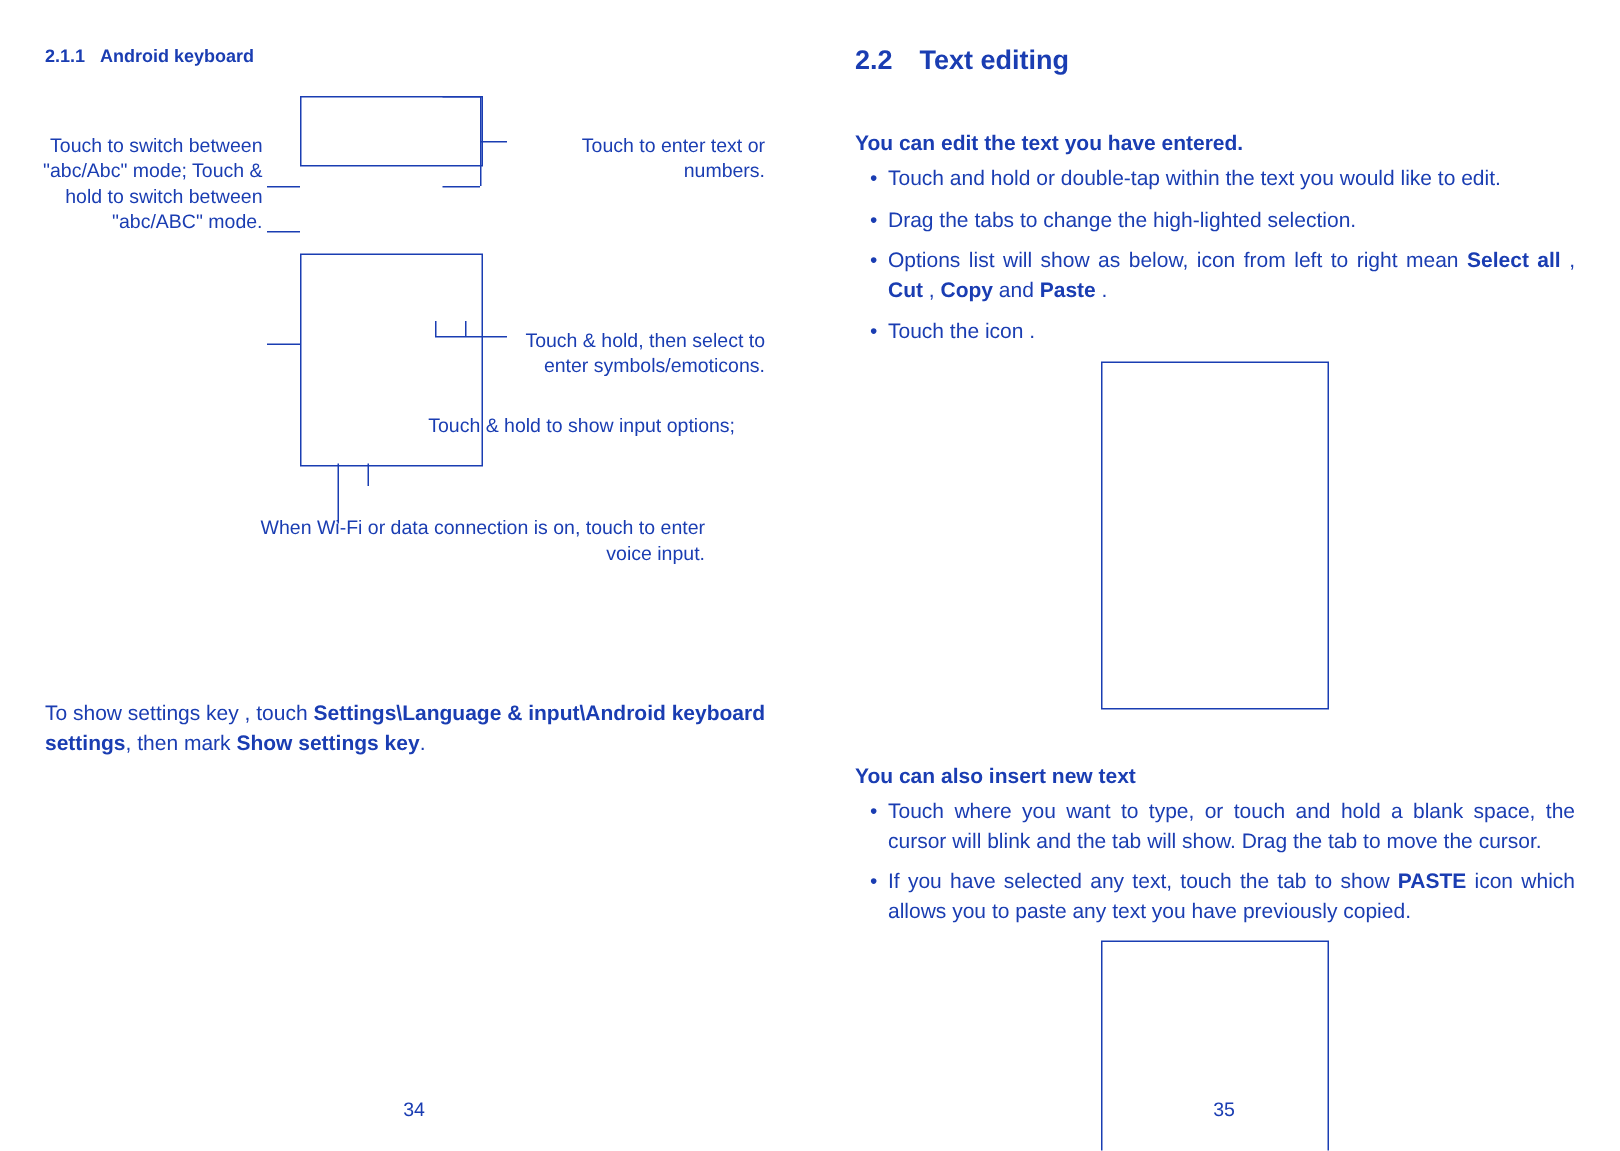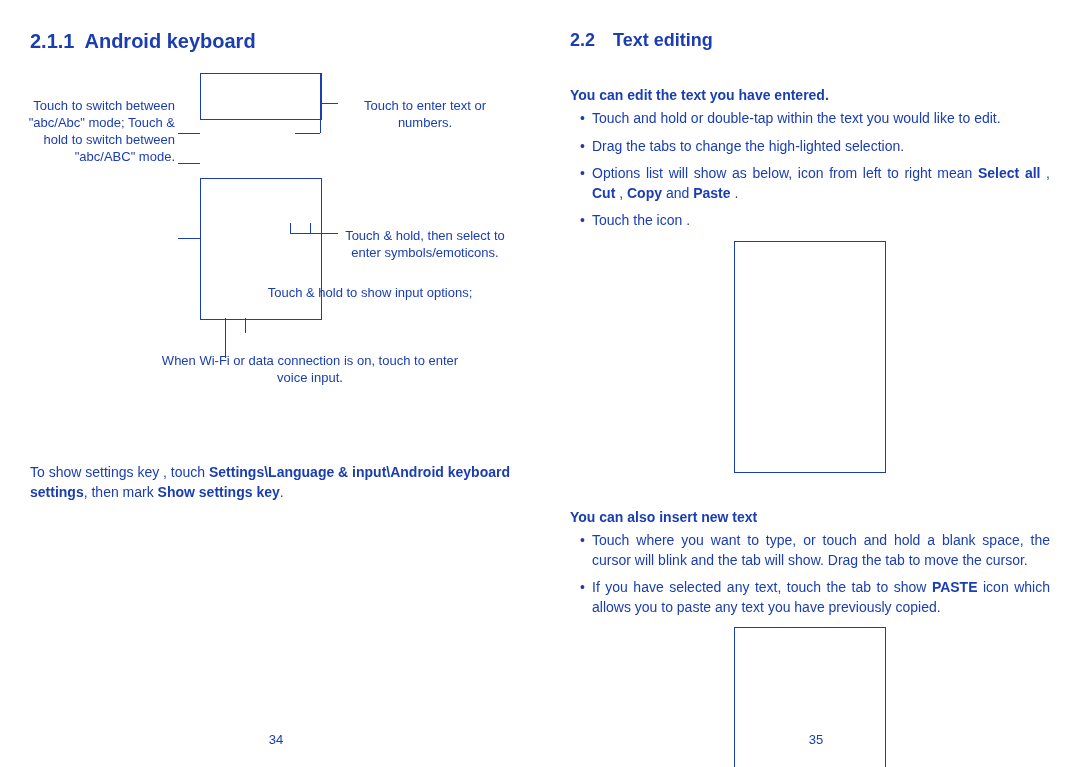--- a/index.html
+++ b/index.html
@@ -18,21 +18,21 @@
     top: 0;
     width: 540px;
     height: 767px;
     box-sizing: border-box;
     padding: 30px 30px 20px 30px;
   }
   .page-left { left: 0; }
   .page-right { left: 540px; }
   .h-sub {
     font-weight: bold;
-    font-size: 20px;
+    font-size: 12px;
     margin-bottom: 20px;
   }
   .h-sub .num { display:inline-block; margin-right:10px; }
   .h2 {
     font-weight: bold;
     font-size: 18px;
     margin-bottom: 10px;
   }
   .h2 .num { display:inline-block; margin-right:18px; }
   .bold { font-weight: bold; }
@@ -73,27 +73,27 @@
     height: 370px;
     margin-top: 10px;
   }
   .callout {
     position: absolute;
     font-size: 13px;
     line-height: 1.3;
     text-align: center;
   }
   .callout.la { text-align: right; }
-  .callout.ra { text-align: center; }
+  .callout.ra { text-align: right; }
   .line {
     position: absolute;
     background: #1a3db2;
   }
   .note {
-    margin-top: 20px;
+    margin-top: 32px;
     line-height: 1.4;
   }
   .rightph {
     width: 150px;
     height: 230px;
     margin: 10px auto 0 auto;
   }
   .rightph2 {
     width: 150px;
     height: 200px;

